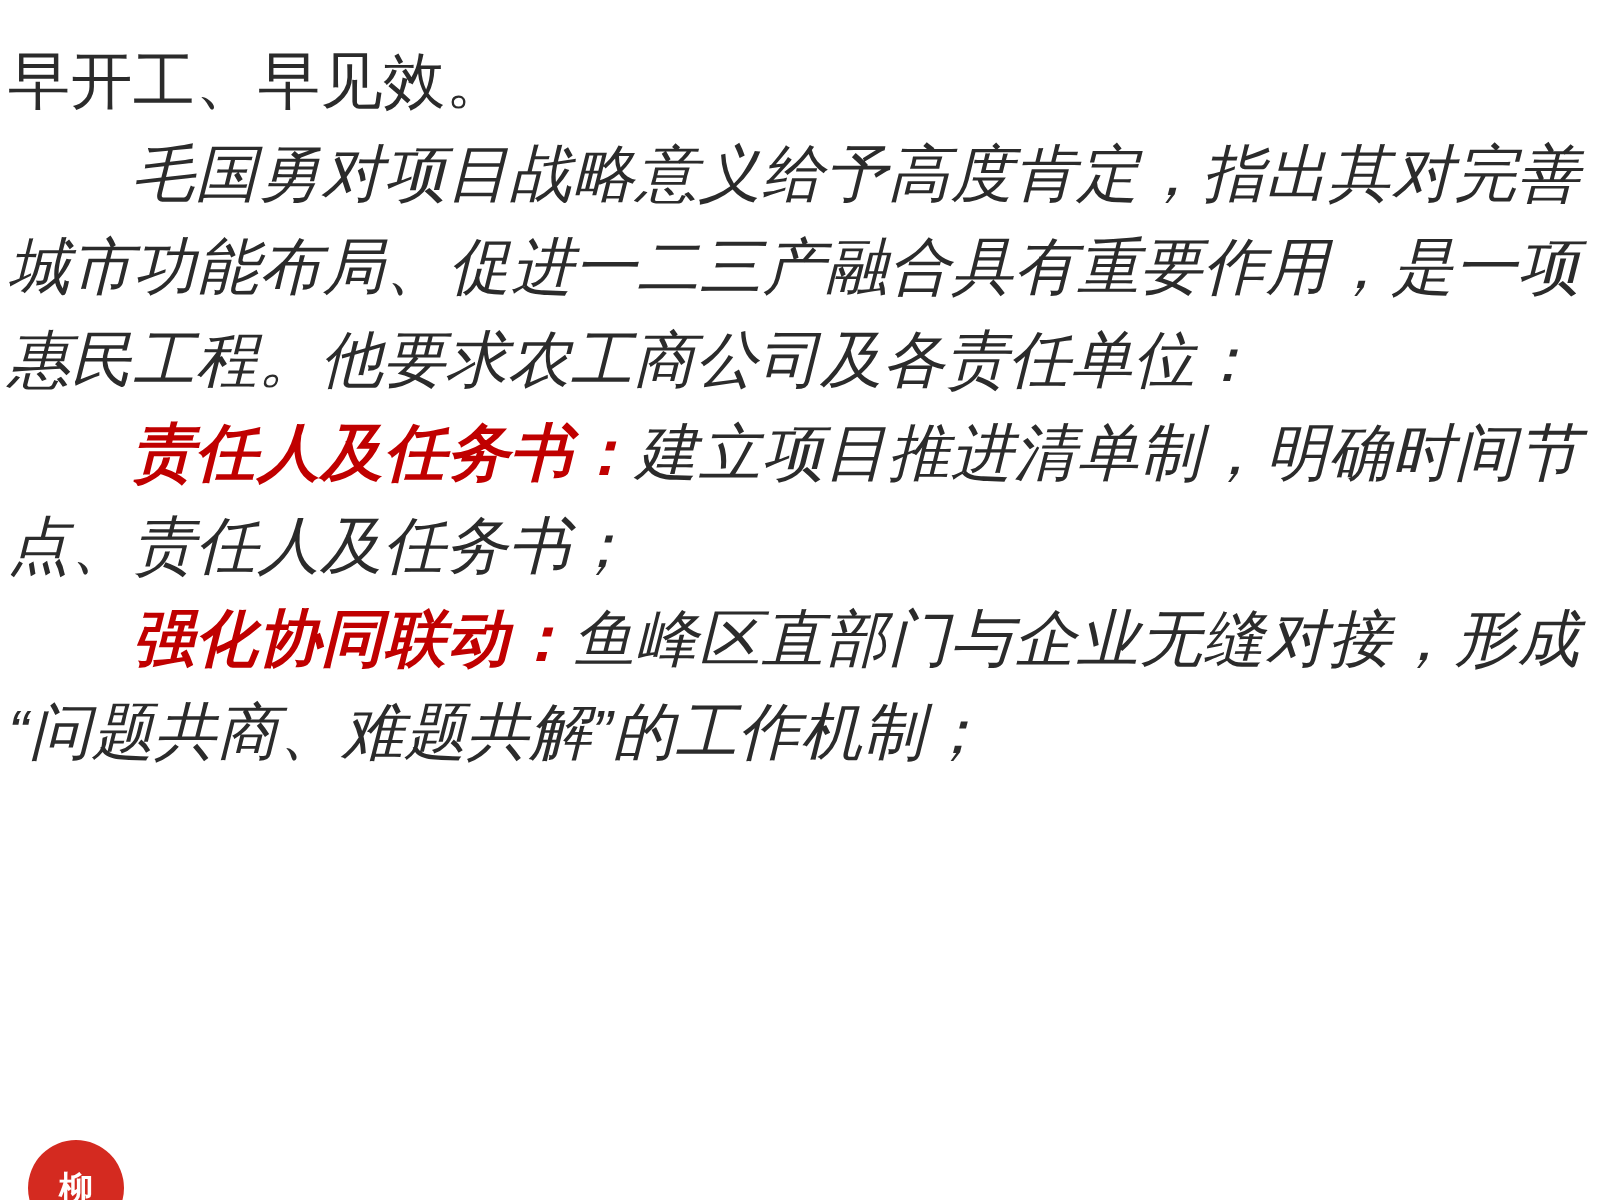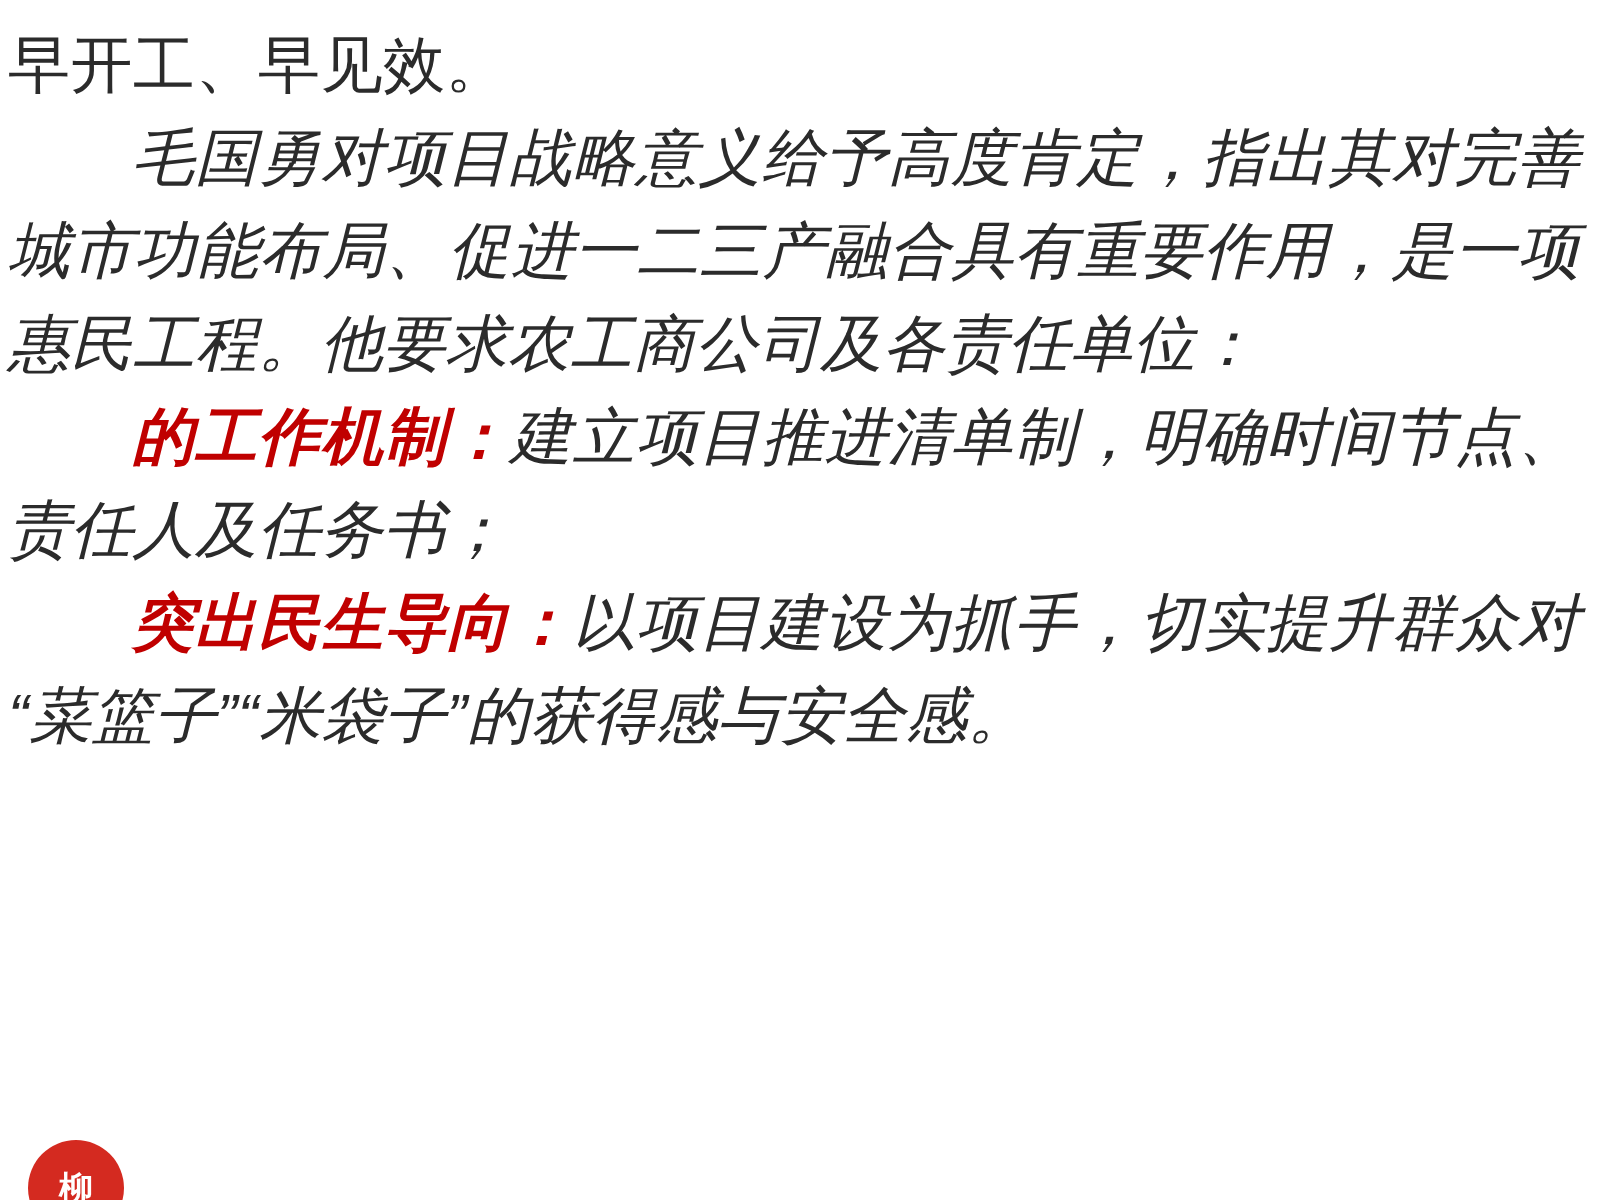--- a/index.html
+++ b/index.html
@@ -12,21 +12,21 @@
     height: 1200px;
     overflow: hidden;
     font-family: "Liberation Sans", "DejaVu Sans", sans-serif;
   }
   .page {
     position: relative;
     width: 1600px;
     height: 1200px;
     background: #ffffff;
     box-sizing: border-box;
-    padding: 18px 20px 0 8px;
+    padding: 34px 20px 0 8px;
   }
   .article {
     font-size: 62px;
     line-height: 93px;
     color: #2b2b2b;
     letter-spacing: 0.5px;
     text-align: justify;
     text-justify: inter-ideograph;
   }
   .para {
@@ -75,27 +75,27 @@
 
     <p class="para">
       <span>早开工、早见效。</span>
     </p>
 
     <p class="para indent">
       <span>毛国勇对项目战略意义给予高度肯定，指出其对完善城市功能布局、促进一二三产融合具有重要作用，是一项惠民工程。他要求农工商公司及各责任单位：</span>
     </p>
 
     <p class="para indent">
-      <span class="lead">的工作机制：</span><span>建立项目推进清单制，明确时间节点、责任人及任务书；</span>
+      <span class="lead">责任人及任务书：</span><span>建立项目推进清单制，明确时间节点、责任人及任务书；</span>
     </p>
 
+    <p class="para indent">
+      <span class="lead">强化协同联动：</span><span>鱼峰区直部门与企业无缝对接，形成“问题共商、难题共解”的工作机制；</span>
+    </p>
 
-    <p class="para indent">
-      <span class="lead">突出民生导向：</span><span>以项目建设为抓手，切实提升群众对“菜篮子”“米袋子”的获得感与安全感。</span>
-    </p>
 
   </div>
 
   <div class="badge-wrap">
     <div class="badge" style="background: rgb(212, 42, 32);">柳</div>
   </div>
 
 </div>
 
 </body></html>

